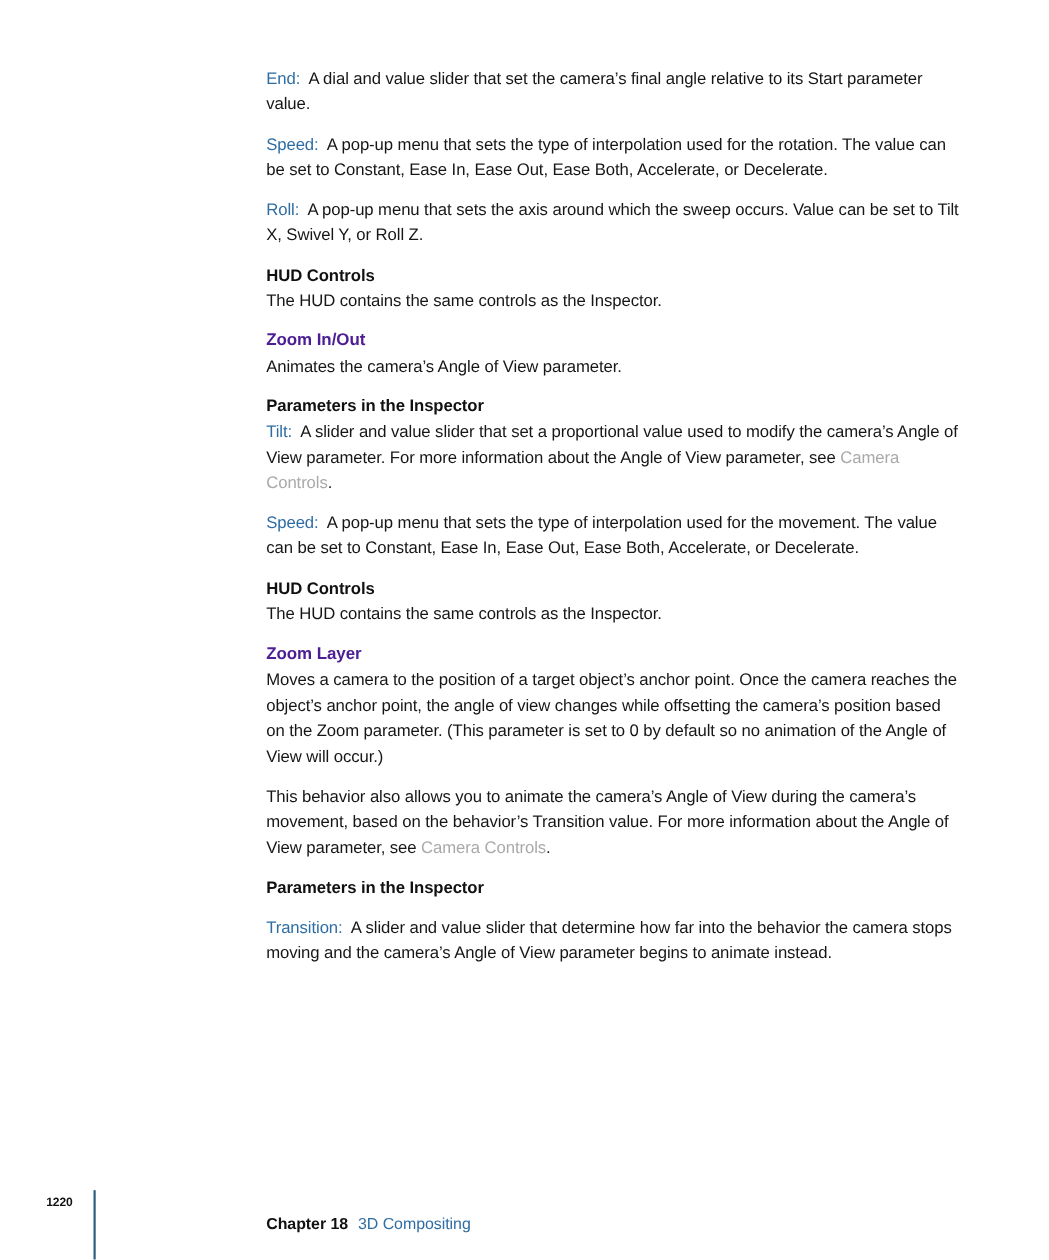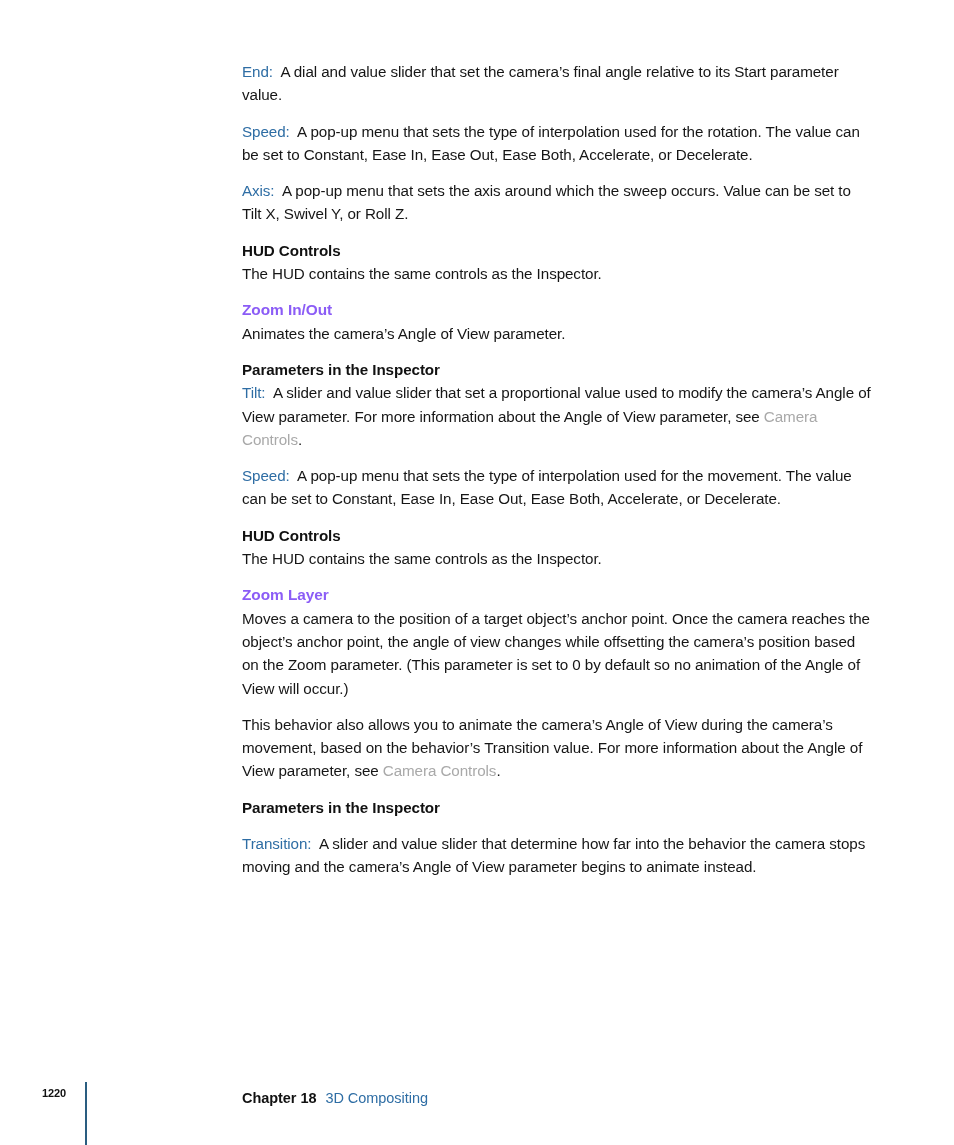--- a/index.html
+++ b/index.html
@@ -66,21 +66,21 @@
     color: #111111;
     margin: 0;
     letter-spacing: -0.08px;
   }
 
   
   .sectionhead {
     font-size: 15.4px;
     line-height: 23.3px;
     font-weight: bold;
-    color: #8b5cf6;
+    color: #4c1d95;
     margin: 0;
     letter-spacing: -0.05px;
   }
 
   
   .xref {
     color: #a9a9a9;
   }
 
   
@@ -107,21 +107,21 @@
     left: 85px;
     top: 0px;
     width: 1.6px;
     height: 63px;
     background: #2a5d80;
   }
 
   .footer-chapter {
     position: absolute;
     left: 242px;
-    top: 8px;
+    top: 23px;
     font-size: 14.5px;
     letter-spacing: -0.05px;
     white-space: nowrap;
   }
 
   .footer-chapter .chap-label {
     font-weight: bold;
     color: #111111;
   }
 
@@ -134,21 +134,21 @@
 <body>
 
 <div class="page">
 
   <div class="content">
 
     <p class="para"><span class="term">End:</span>&nbsp; <span>A dial and value slider that set the camera’s final angle relative to its Start parameter value.</span></p>
 
     <p class="para"><span class="term">Speed:</span>&nbsp; <span>A pop-up menu that sets the type of interpolation used for the rotation. The value can be set to Constant, Ease In, Ease Out, Ease Both, Accelerate, or Decelerate.</span></p>
 
-    <p class="para"><span class="term">Axis:</span>&nbsp; <span>A pop-up menu that sets the axis around which the sweep occurs. Value can be set to Tilt X, Swivel Y, or Roll Z.</span></p>
+    <p class="para"><span class="term">Roll:</span>&nbsp; <span>A pop-up menu that sets the axis around which the sweep occurs. Value can be set to Tilt X, Swivel Y, or Roll Z.</span></p>
 
     <div class="group">
       <h3 class="subhead">HUD Controls</h3>
       <p class="para tight">The HUD contains the same controls as the Inspector.</p>
     </div>
 
     <div class="group">
       <h2 class="sectionhead">Zoom In/Out</h2>
       <p class="para tight">Animates the camera’s Angle of View parameter.</p>
     </div>

